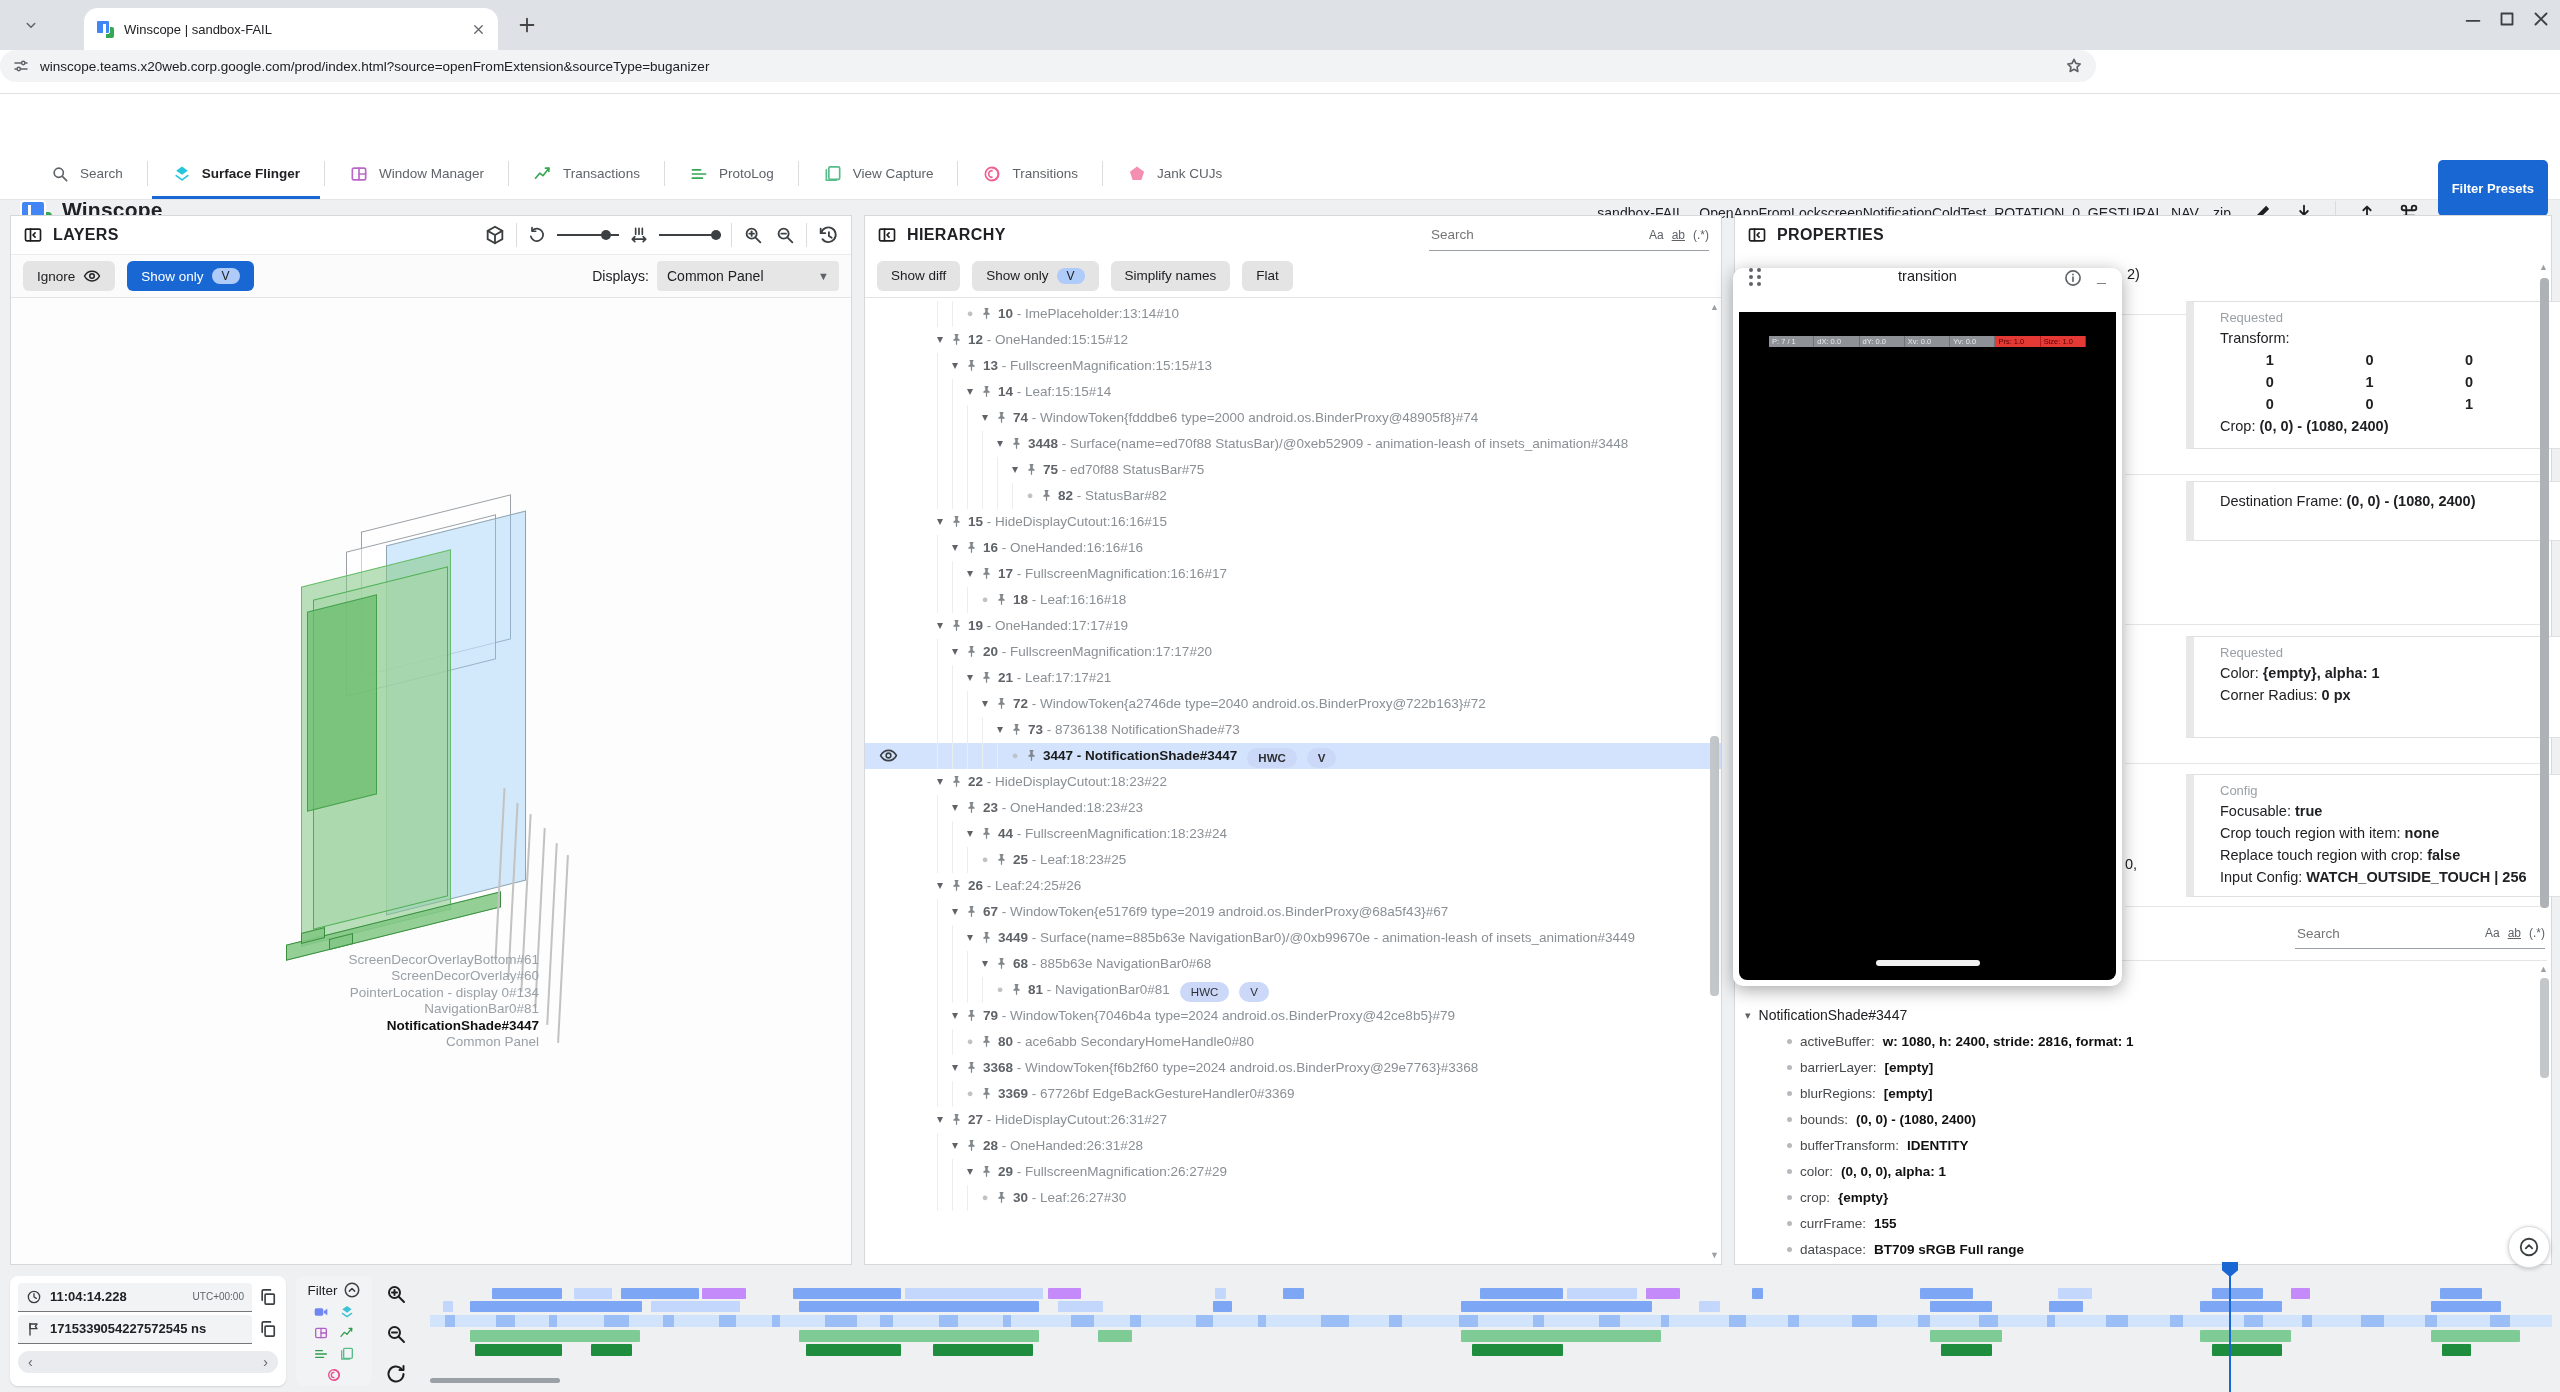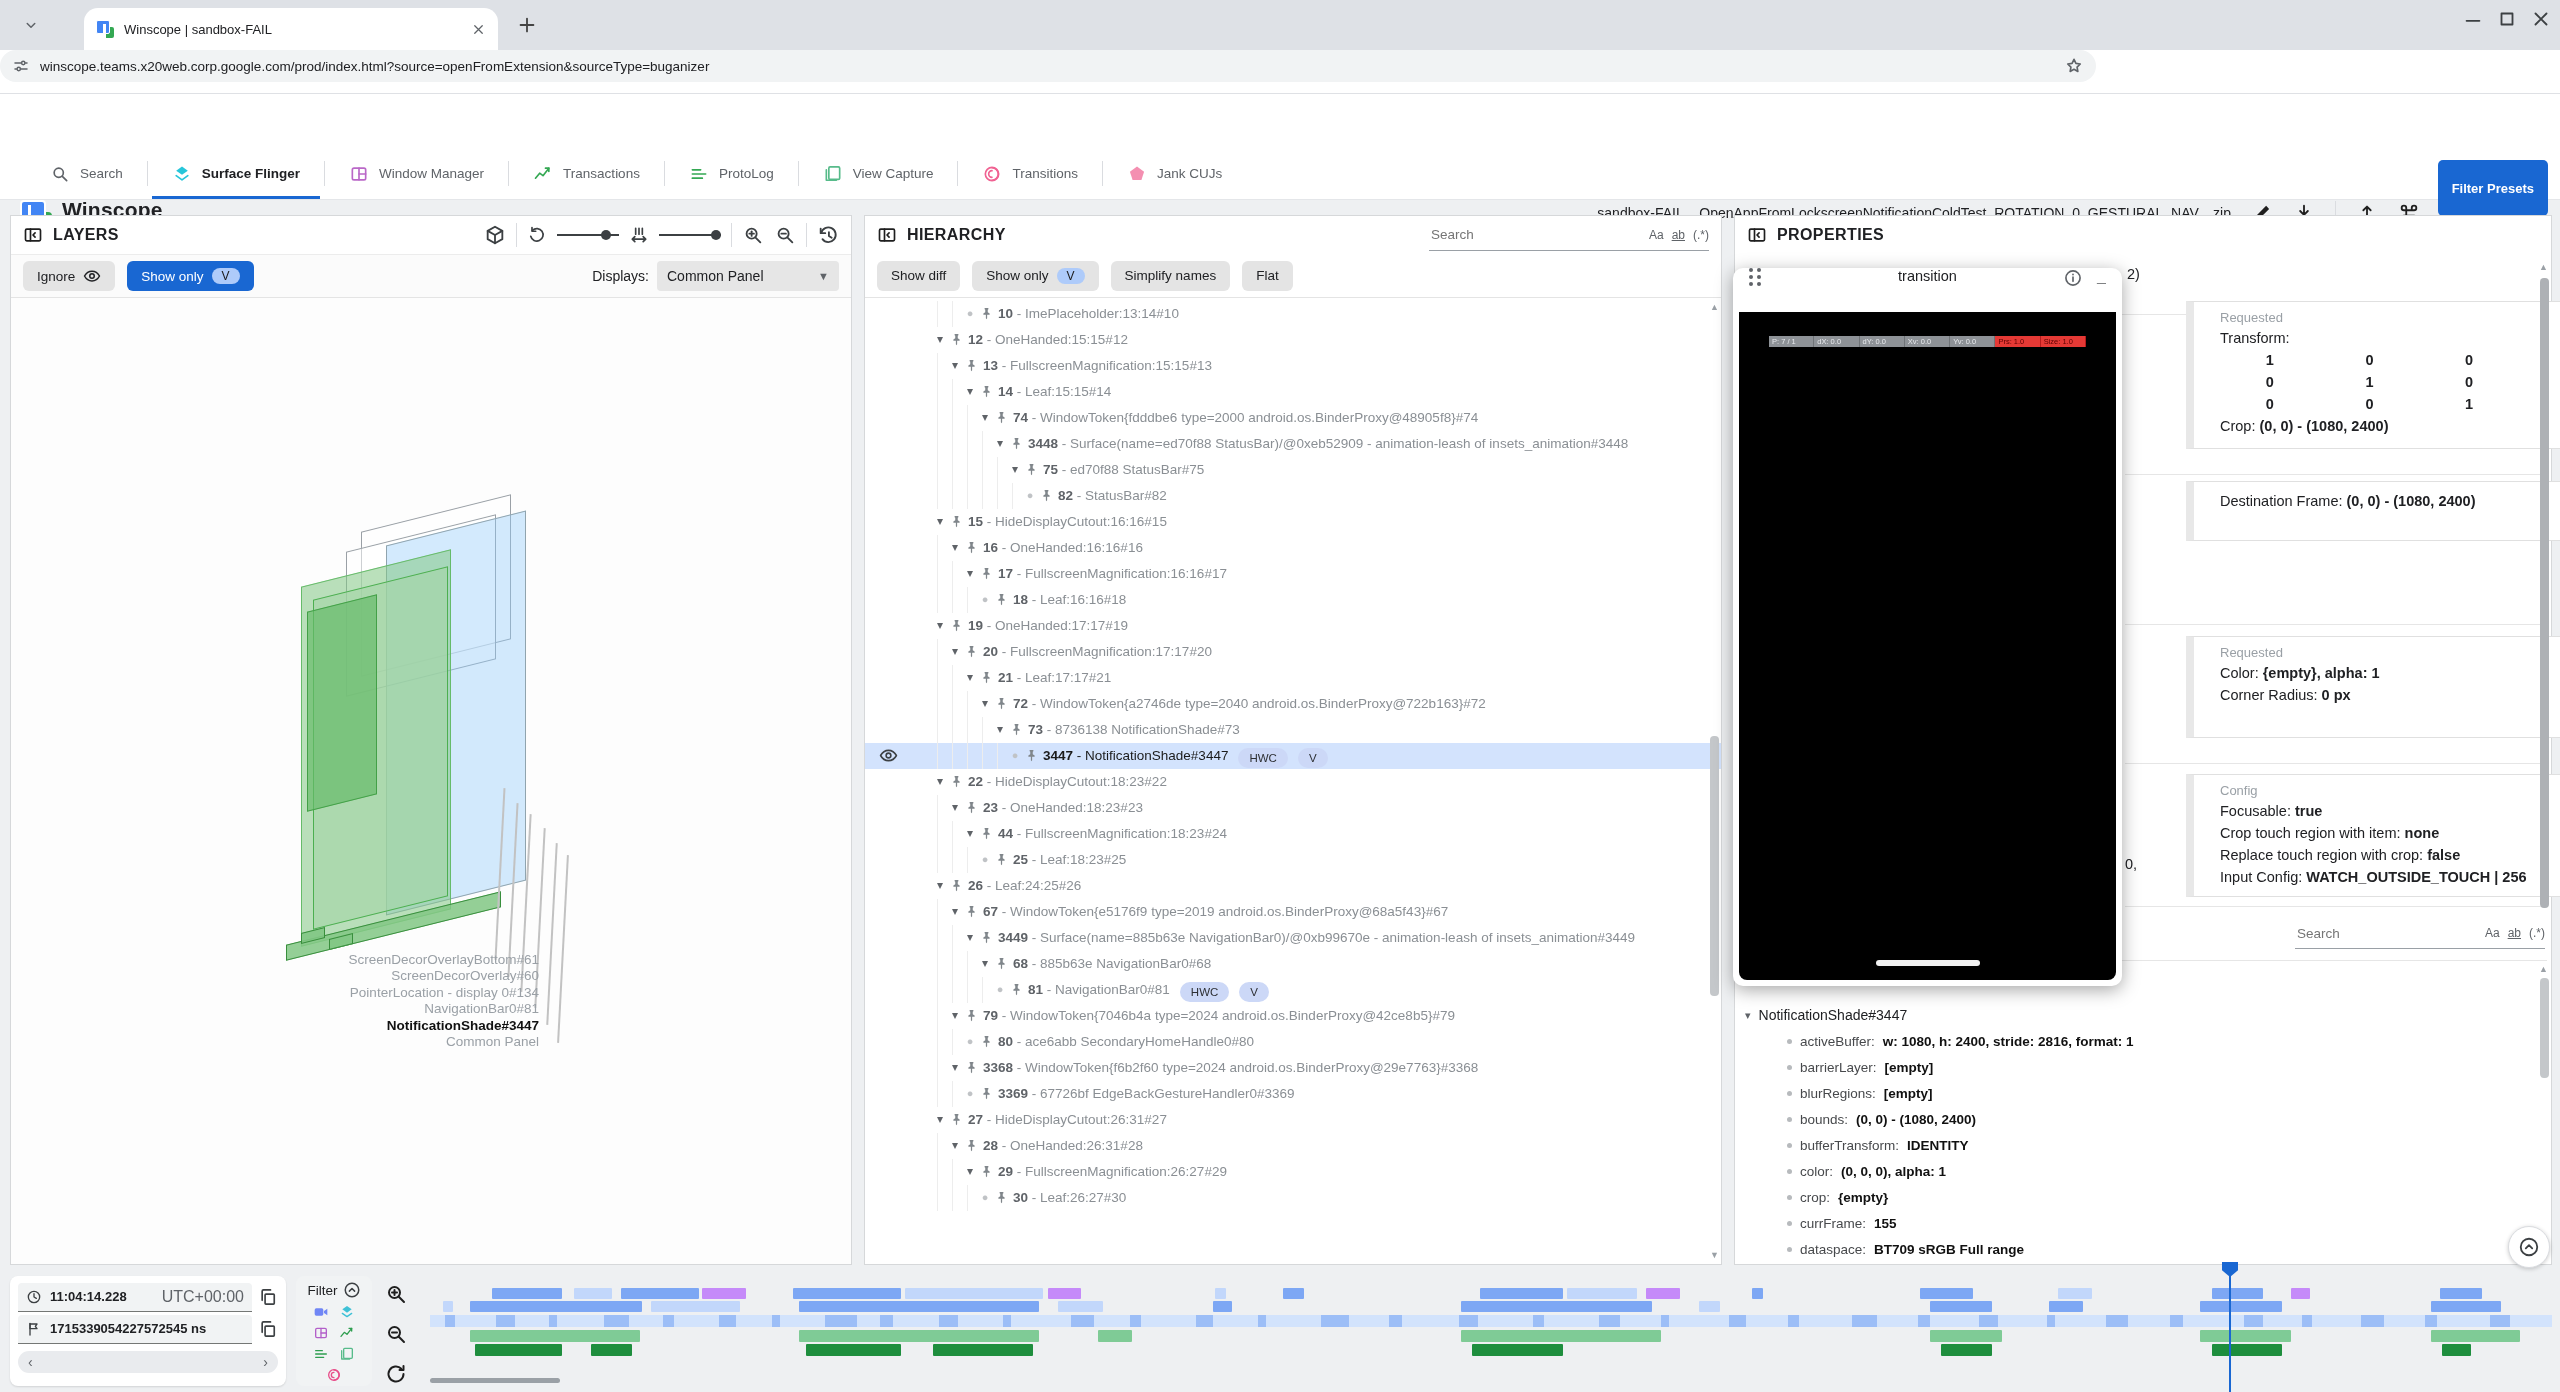--- a/index.html
+++ b/index.html
@@ -60,21 +60,21 @@
   
   #tree{position:absolute;left:0;top:82px;right:0;bottom:1px;overflow:hidden;padding-top:3px;}
   .trow{position:relative;min-height:26px;line-height:25px;font-size:13.5px;color:#8a8f94;display:flex;align-items:flex-start;box-sizing:border-box;padding-right:26px;}
   .trow:before{content:"";position:absolute;left:72px;top:0;bottom:0;width:calc(var(--d)*15px);background:repeating-linear-gradient(to right,#ededed 0 1px,transparent 1px 15px);}
   .trow .tw{width:18px;text-align:center;color:#5f6368;flex:0 0 18px;font-size:12px;position:relative;}
   .trow .dot{color:#c0c3c6;font-size:11px;}
   .trow .pin{width:15px;height:15px;color:#80868b;margin:5px 4px 0 0;position:relative;}
   .trow .num{font-weight:700;color:#5f6368;}
   .trow .lbl{color:#8a8f94;word-break:break-word;position:relative;}
   .trow.sel{background:#d3e3fd;}
-  .trow.sel .num,.trow.sel .lbl{color:#1b1b1b;}
+  .trow.sel .num,.trow.sel .lbl{color:#1b1b1b;font-weight:bold;}
   .tchip{background:#ccd8f7;color:#2d2f33;border-radius:11px;padding:0px 11px;font-size:11.5px;margin-left:10px;line-height:20px;display:inline-block;position:relative;top:2px;}
   .eyeSel{position:absolute;left:14px;top:3px;width:19px;height:19px;color:#3c4043;}
   .sthumb{position:absolute;background:#c4c7ca;border-radius:4px;}
   
   .pcard{position:absolute;left:426px;width:386px;border:1px solid #e0e0e0;border-left:8px solid #e8e8e8;background:#fff;box-sizing:border-box;padding:8px 26px;font-size:14.5px;color:#202124;margin-left:25px;}
   .pcard .tag{color:#9aa0a6;font-size:13px;margin-bottom:2px;}
   .pcard .line{line-height:22px;}
   .pcard .line b{font-weight:700;}
   .pmatrix{display:grid;grid-template-columns:1fr 1fr 1fr;width:92%;font-weight:700;}
   .pmatrix span{text-align:center;line-height:22px;}
@@ -95,21 +95,21 @@
   #ovbody{position:absolute;left:6px;right:6px;top:44px;bottom:6px;background:#000;border-radius:0 0 8px 8px;}
   #ptrStrip{position:absolute;left:30px;top:24px;right:30px;height:11px;display:flex;}
   #ptrStrip span{flex:1;font-size:7.5px;line-height:11px;overflow:hidden;white-space:nowrap;padding:0 3px;box-sizing:border-box;}
   #ptrStrip .grey{background:#8e9297;color:#e8eaed;border-right:1px solid #6f7377;}
   #ptrStrip .red{background:#e53935;color:#5c0000;border-right:1px solid #b71c1c;}
   #navpill{position:absolute;left:50%;bottom:14px;transform:translateX(-50%);width:104px;height:6px;border-radius:3px;background:#f1f1f1;}
   
   #tlcard{left:10px;top:1276px;width:276px;height:110px;background:#fff;border-radius:8px;box-shadow:0 1px 2px rgba(0,0,0,.12);padding:7px 8px;box-sizing:border-box;}
   .tlfield{display:flex;align-items:center;gap:8px;background:#f1f3f4;border-bottom:1px solid #747775;border-radius:4px 4px 0 0;height:28px;padding:0 8px;flex:1;min-width:0;}
   .tlfield .tval{font-size:13px;font-weight:700;color:#202124;white-space:nowrap;}
-  .tlfield .tz{margin-left:auto;font-size:16px;color:#5f6368;}
+  .tlfield .tz{margin-left:auto;font-size:10px;color:#5f6368;}
   .cpy{width:20px;height:20px;color:#3c4043;margin-left:6px;flex:0 0 20px;}
   #tlnav{margin-top:8px;height:22px;background:#e9ebee;border-radius:12px;display:flex;align-items:center;justify-content:space-between;padding:0 10px;color:#5f6368;font-size:14px;}
   #filtercard{left:296px;top:1276px;width:76px;height:110px;background:#f1f3f4;border-radius:8px;box-sizing:border-box;padding:5px 6px;}
   #filtercard .fh{display:flex;align-items:center;gap:5px;font-size:13.5px;color:#202124;justify-content:center;}
   #fgrid{display:flex;flex-wrap:wrap;justify-content:center;gap:5px 10px;margin-top:5px;}
   #fgrid .ic{width:16px;height:16px;}
   .zbtn{left:384px;width:24px;height:24px;color:#1f1f1f;}
   #tlarea{left:430px;top:1276px;width:2122px;height:112px;}
   .seg{position:absolute;border-radius:1px;}
   #band{position:absolute;left:0;top:39px;width:100%;height:12px;background:#d2e3fc;}

